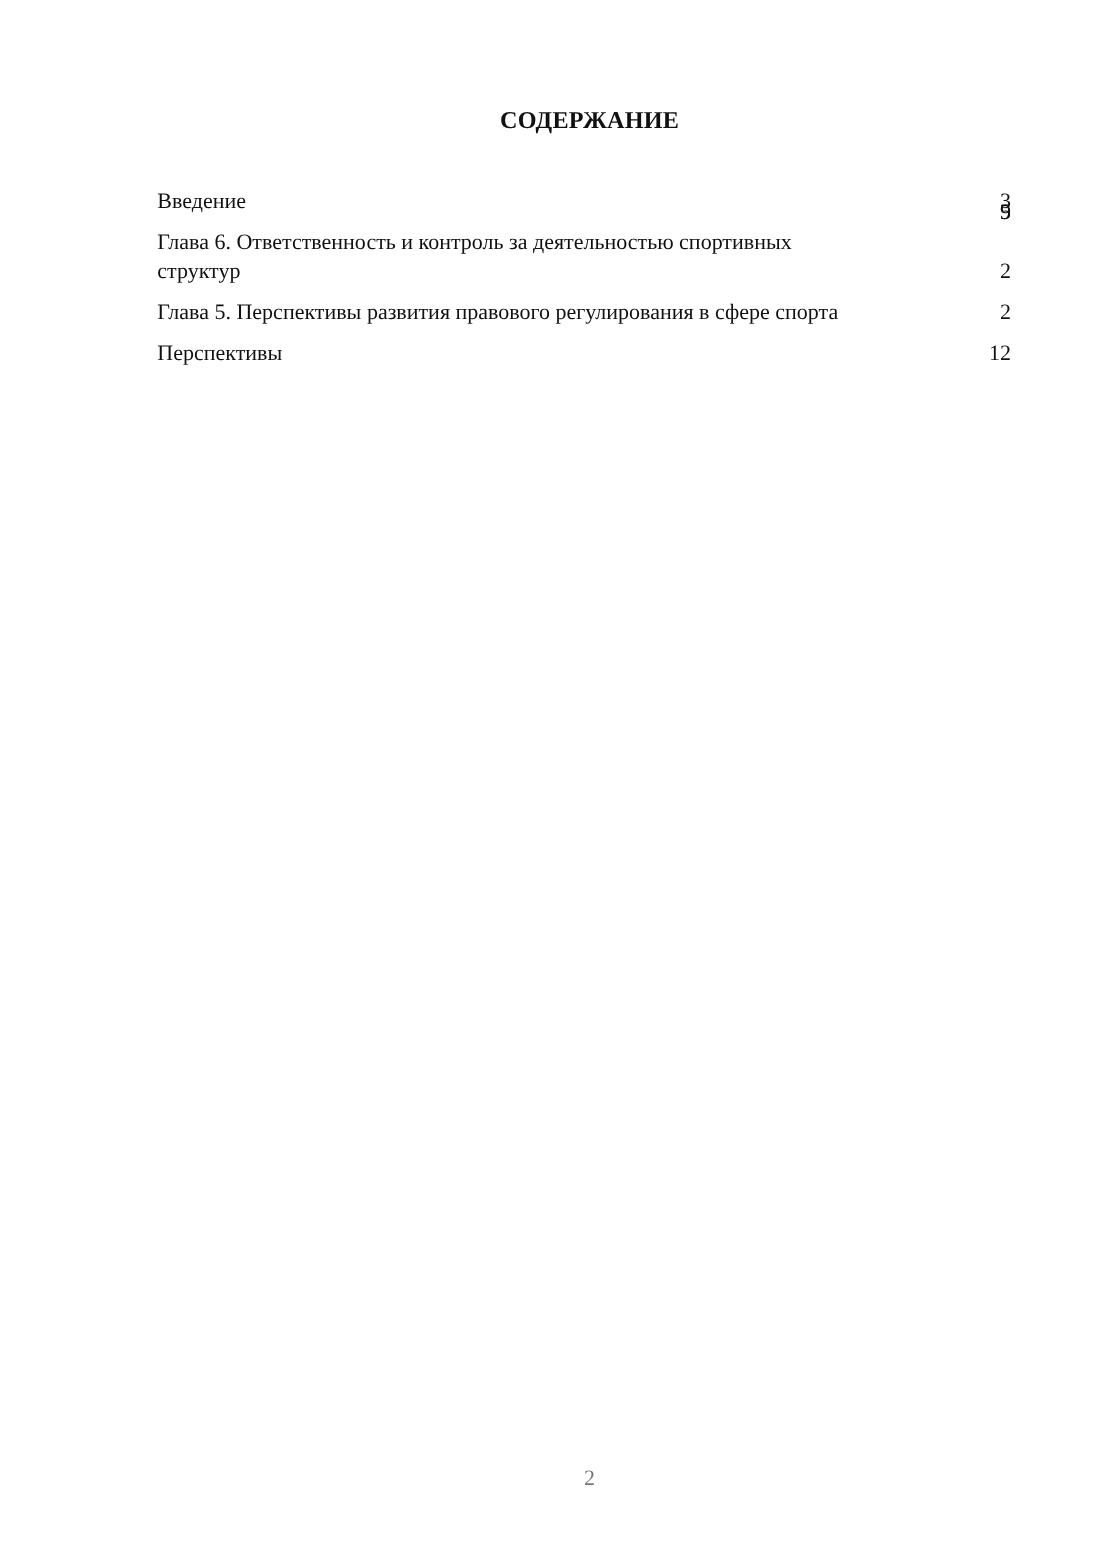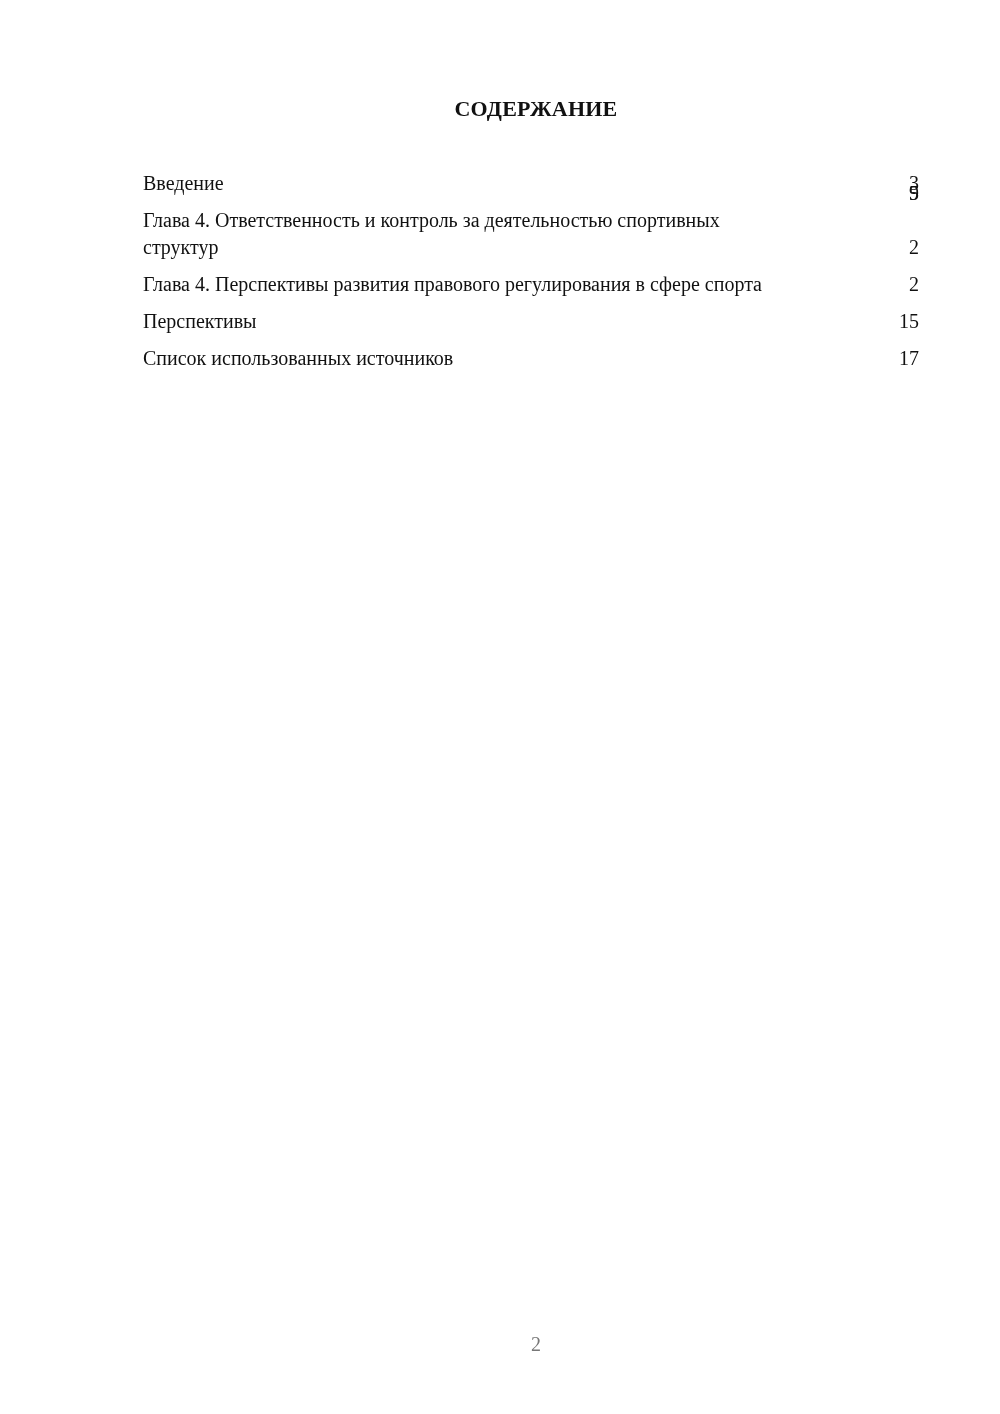--- a/index.html
+++ b/index.html
@@ -74,31 +74,27 @@
       <span class="toc-text">Введение</span>
       <span class="toc-page">3</span>
     </div>
     <div class="toc-entry">
       <span class="toc-page">5</span>
     </div>
     <div class="toc-entry">
       <span class="toc-page">9</span>
     </div>
     <div class="toc-entry">
-      <span class="toc-text" style="width:600px">Глава 4. Ответственность и контроль за деятельностью спортивных структур</span>
+      <span class="toc-text" style="width:600px">Глава 6. Ответственность и контроль за деятельностью спортивных структур</span>
       <span class="toc-page">2</span>
     </div>
     <div class="toc-entry">
-      <span class="toc-text" style="width:650px">Глава 4. Перспективы развития правового регулирования в сфере спорта</span>
+      <span class="toc-text" style="width:650px">Глава 5. Перспективы развития правового регулирования в сфере спорта</span>
       <span class="toc-page">2</span>
     </div>
     <div class="toc-entry">
       <span class="toc-text">Перспективы</span>
-      <span class="toc-page">15</span>
-    </div>
-    <div class="toc-entry">
-      <span class="toc-text">Список использованных источников</span>
-      <span class="toc-page">17</span>
+      <span class="toc-page">12</span>
     </div>
   </div>
 
   <div class="page-number">2</div>
 </div>
 
 </body></html>

